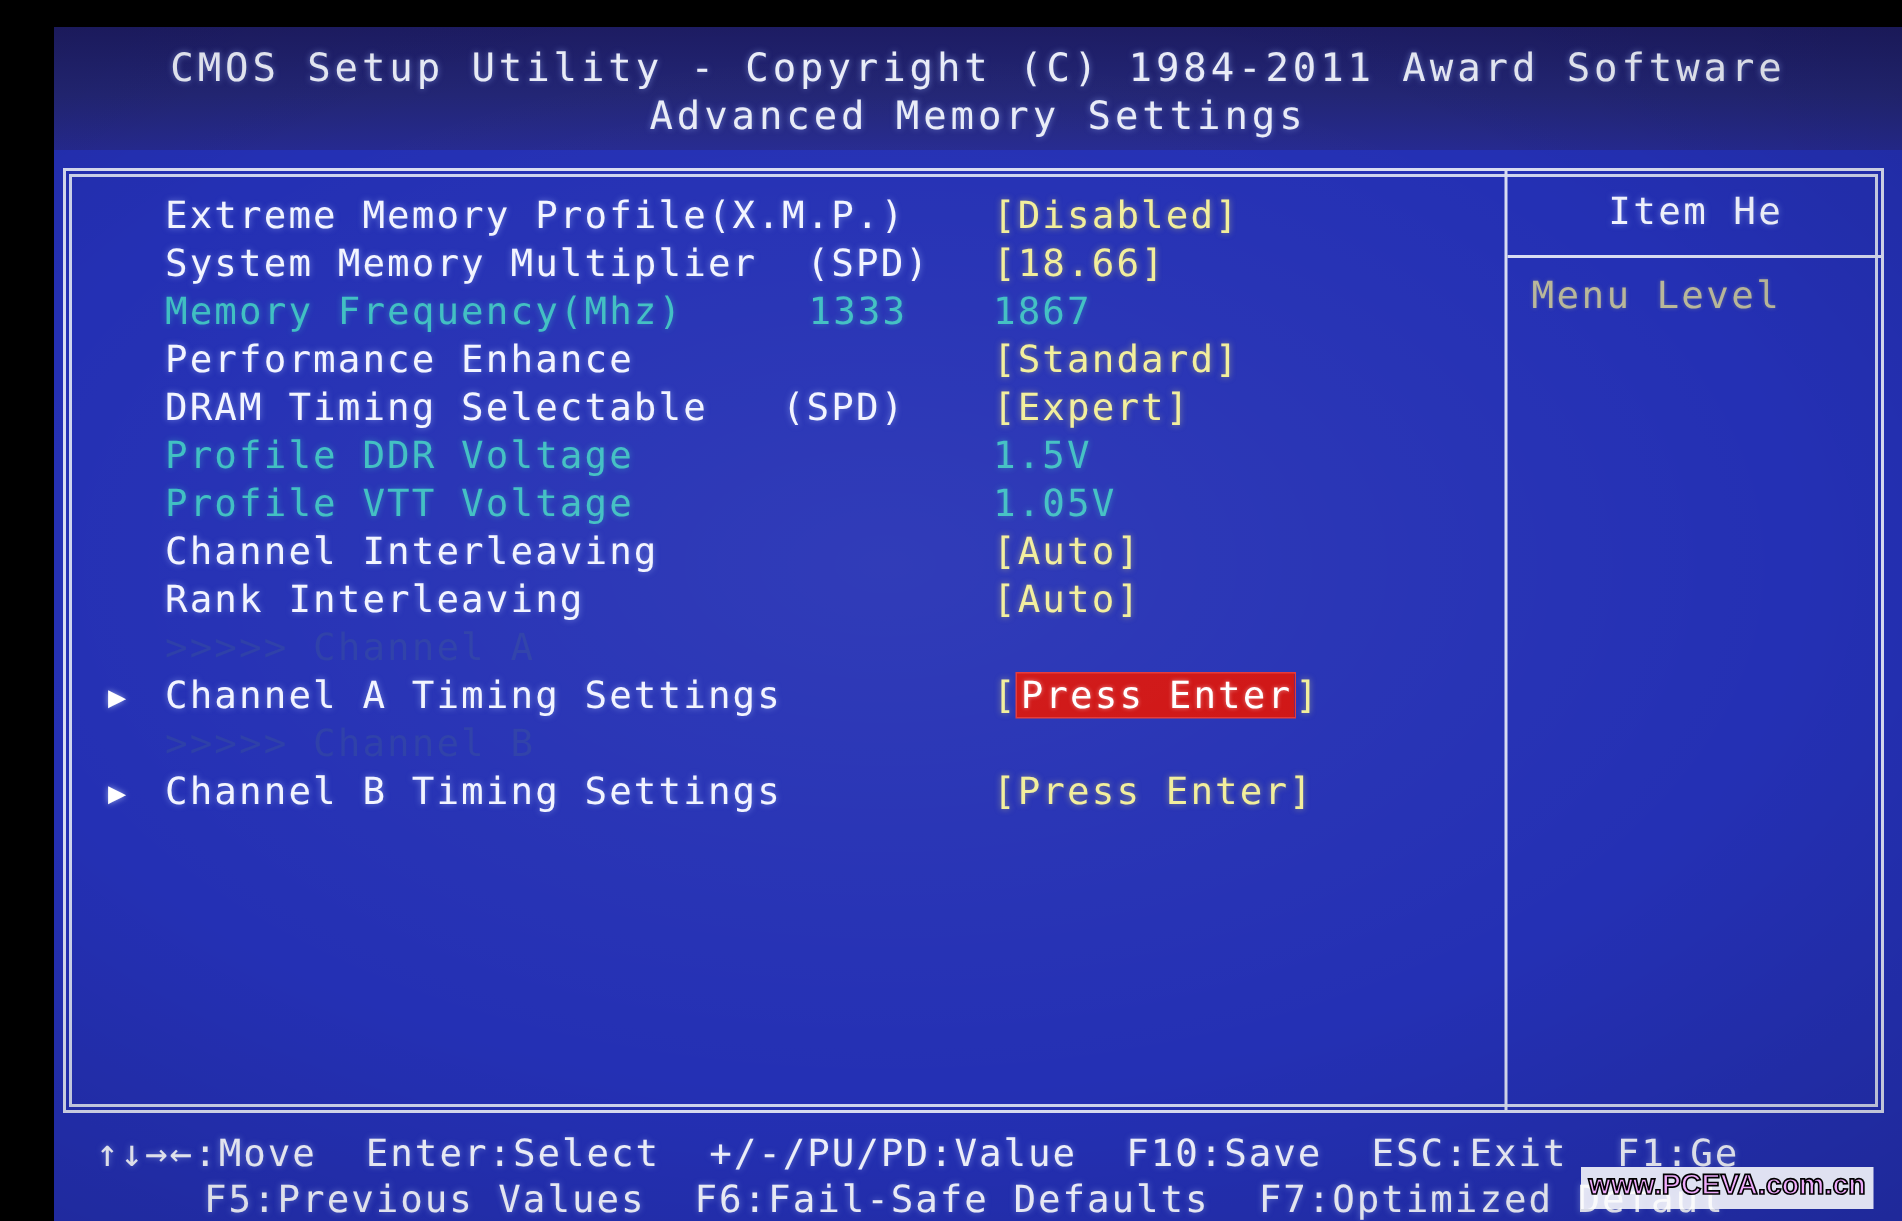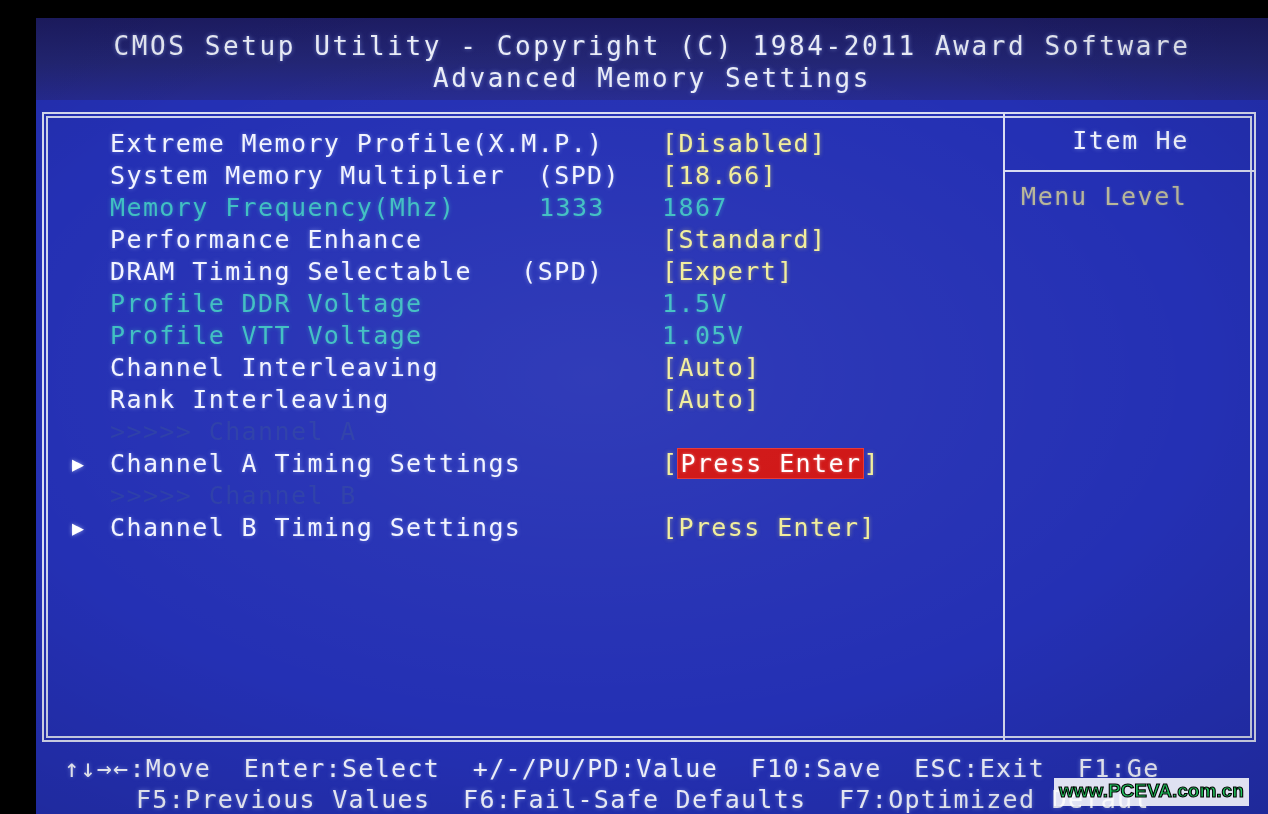--- a/index.html
+++ b/index.html
@@ -208,21 +208,21 @@
   }
 
   
   #watermark {
     position: absolute;
     left: 1054px;
     top: 778px;
     height: 26px;
     padding: 1px 5px;
     background: rgba(255,255,255,0.86);
-    color: #22c55e;
+    color: #f0abfc;
     font-family: "Liberation Sans", sans-serif;
     font-weight: bold;
     font-size: 19px;
     line-height: 24px;
     letter-spacing: 0px;
     white-space: nowrap;
     -webkit-text-stroke: 1.1px #000000;
     text-shadow: none;
     z-index: 50;
   }

